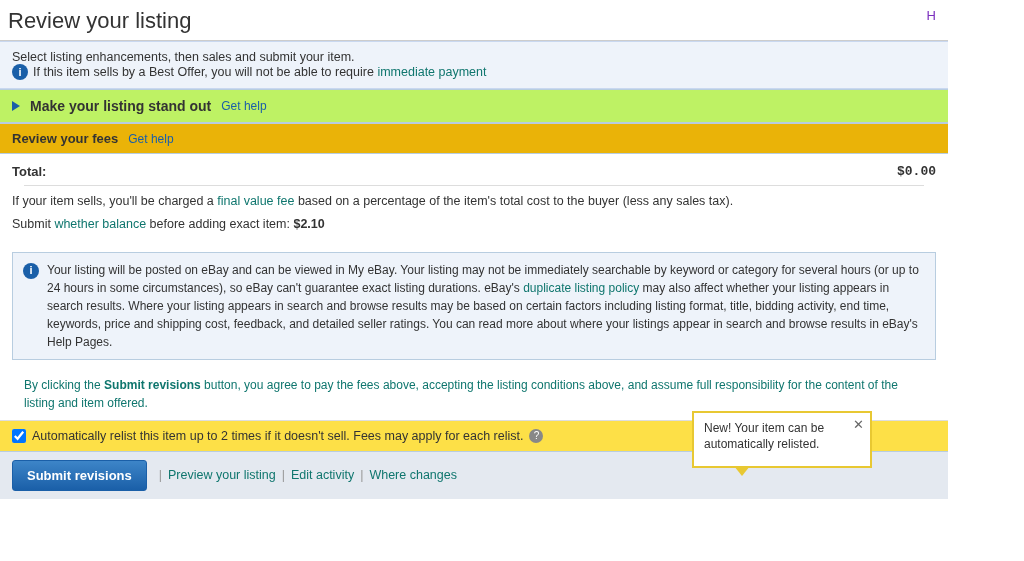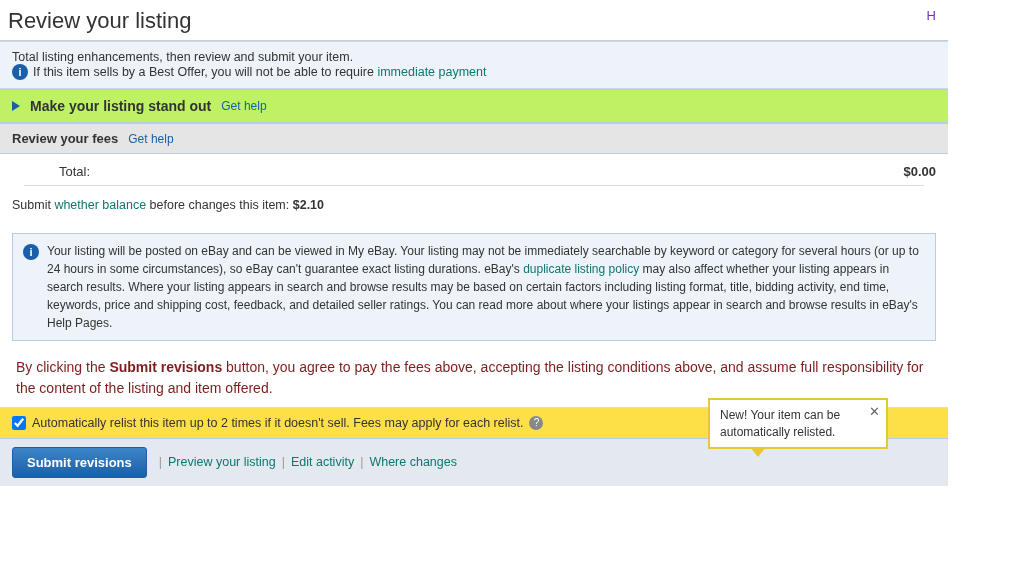--- a/index.html
+++ b/index.html
@@ -90,21 +90,21 @@
     }
     .section-header .get-help {
       color: #1a5fa8;
       font-size: 12px;
       cursor: pointer;
     }
     .fees-section {
       padding: 0 12px;
     }
     .fees-header {
-      background: #e5e5e5;
+      background: #eab308;
       border-top: 1px solid #b8cde0;
       border-bottom: 1px solid #b8cde0;
       padding: 7px 12px;
       display: flex;
       align-items: center;
       gap: 10px;
       font-size: 13px;
       font-weight: bold;
       margin: 0 -12px;
     }
@@ -114,44 +114,44 @@
       font-weight: normal;
       cursor: pointer;
     }
     .fees-total-row {
       display: flex;
       justify-content: space-between;
       align-items: center;
       padding: 10px 0 6px 0;
       font-size: 13px;
     }
-    .fees-total-row .label { font-weight: normal; margin-left: 47px; }
-    .fees-total-row .amount { font-weight: bold; }
+    .fees-total-row .label { font-weight: bold; }
+    .fees-total-row .amount { font-weight: bold; font-family: Liberation Mono, monospace; }
     .fees-info {
       padding: 6px 0 10px 0;
       font-size: 12.5px;
       color: #333;
       line-height: 1.5;
     }
     .notice-box {
       background: #eef3fa;
       border: 1px solid #b8cde0;
       margin: 8px 12px;
       padding: 8px 10px;
       font-size: 12px;
       line-height: 1.5;
       display: flex;
       gap: 8px;
     }
     .notice-box .info-icon { flex-shrink: 0; margin-top: 2px; }
     .submit-notice {
-      padding: 8px 16px;
-      font-size: 14px;
+      padding: 8px 24px;
+      font-size: 12px;
       line-height: 1.5;
-      color: #7f1d1d;
+      color: #0f766e;
     }
     .relist-row {
       display: flex;
       align-items: center;
       gap: 6px;
       padding: 8px 12px;
       background: #fde047;
       border-top: 1px solid #ddd;
       position: relative;
     }
@@ -171,26 +171,26 @@
       width: 14px;
       height: 14px;
       background: #888;
       color: #fff;
       font-size: 10px;
       border-radius: 50%;
       cursor: pointer;
     }
     .tooltip-bubble {
       position: absolute;
-      right: 60px;
+      right: 76px;
       top: -10px;
       background: #fff;
       border: 2px solid #e8c832;
       border-radius: 0;
-      padding: 7px 22px 7px 10px;
+      padding: 7px 22px 13px 10px;
       font-size: 12px;
       color: #333;
       width: 180px;
       line-height: 1.4;
     }
     .tooltip-bubble::after {
       content: '';
       position: absolute;
       bottom: -10px;
       left: 40px;
@@ -246,21 +246,21 @@
 <body>
 
 <div id="app">
 
   <div class="header">
     <h1>Review your listing</h1>
     <span class="header-right">H</span>
   </div>
 
   <div class="info-banner">
-    <div>Total listing enhancements, then review and submit your item.</div>
+    <div>Select listing enhancements, then sales and submit your item.</div>
     <div class="info-line">
       <span class="info-icon">i</span>
       <span>
         <span>If this item sells by a Best Offer, you will not be able to require </span><a class="link">immediate payment</a>
       </span>
     </div>
   </div>
 
   <div class="section-header">
     <span class="triangle"></span>
@@ -272,22 +272,25 @@
     <div class="fees-header">
       <span>Review your fees</span>
       <a class="link get-help">Get help</a>
     </div>
     <div class="fees-total-row">
       <span class="label">Total:</span>
       <span class="amount">$0.00</span>
     </div>
     <hr class="divider-line">
     <div class="fees-info">
+      <div>
+        <span>If your item sells, you'll be charged a </span><a class="link">final value fee</a><span> based on a percentage of the item's total cost to the buyer (less any sales tax).</span>
+      </div>
       <div style="margin-top:4px;">
-        <span>Submit </span><a class="link">whether balance</a><span> before changes this item: </span><strong>$2.10</strong>
+        <span>Submit </span><a class="link">whether balance</a><span> before adding exact item: </span><strong>$2.10</strong>
       </div>
     </div>
   </div>
 
   <div class="notice-box">
     <span class="info-icon">i</span>
     <span>
       <span>Your listing will be posted on eBay and can be viewed in My eBay. Your listing may not be immediately searchable by keyword or category for several hours (or up to 24 hours in some circumstances), so eBay can't guarantee exact listing durations. eBay's </span><a class="link">duplicate listing policy</a><span> may also affect whether your listing appears in search results. Where your listing appears in search and browse results may be based on certain factors including listing format, title, bidding activity, end time, keywords, price and shipping cost, feedback, and detailed seller ratings. You can read more about where your listings appear in search and browse results in eBay's Help Pages.</span>
     </span>
   </div>

